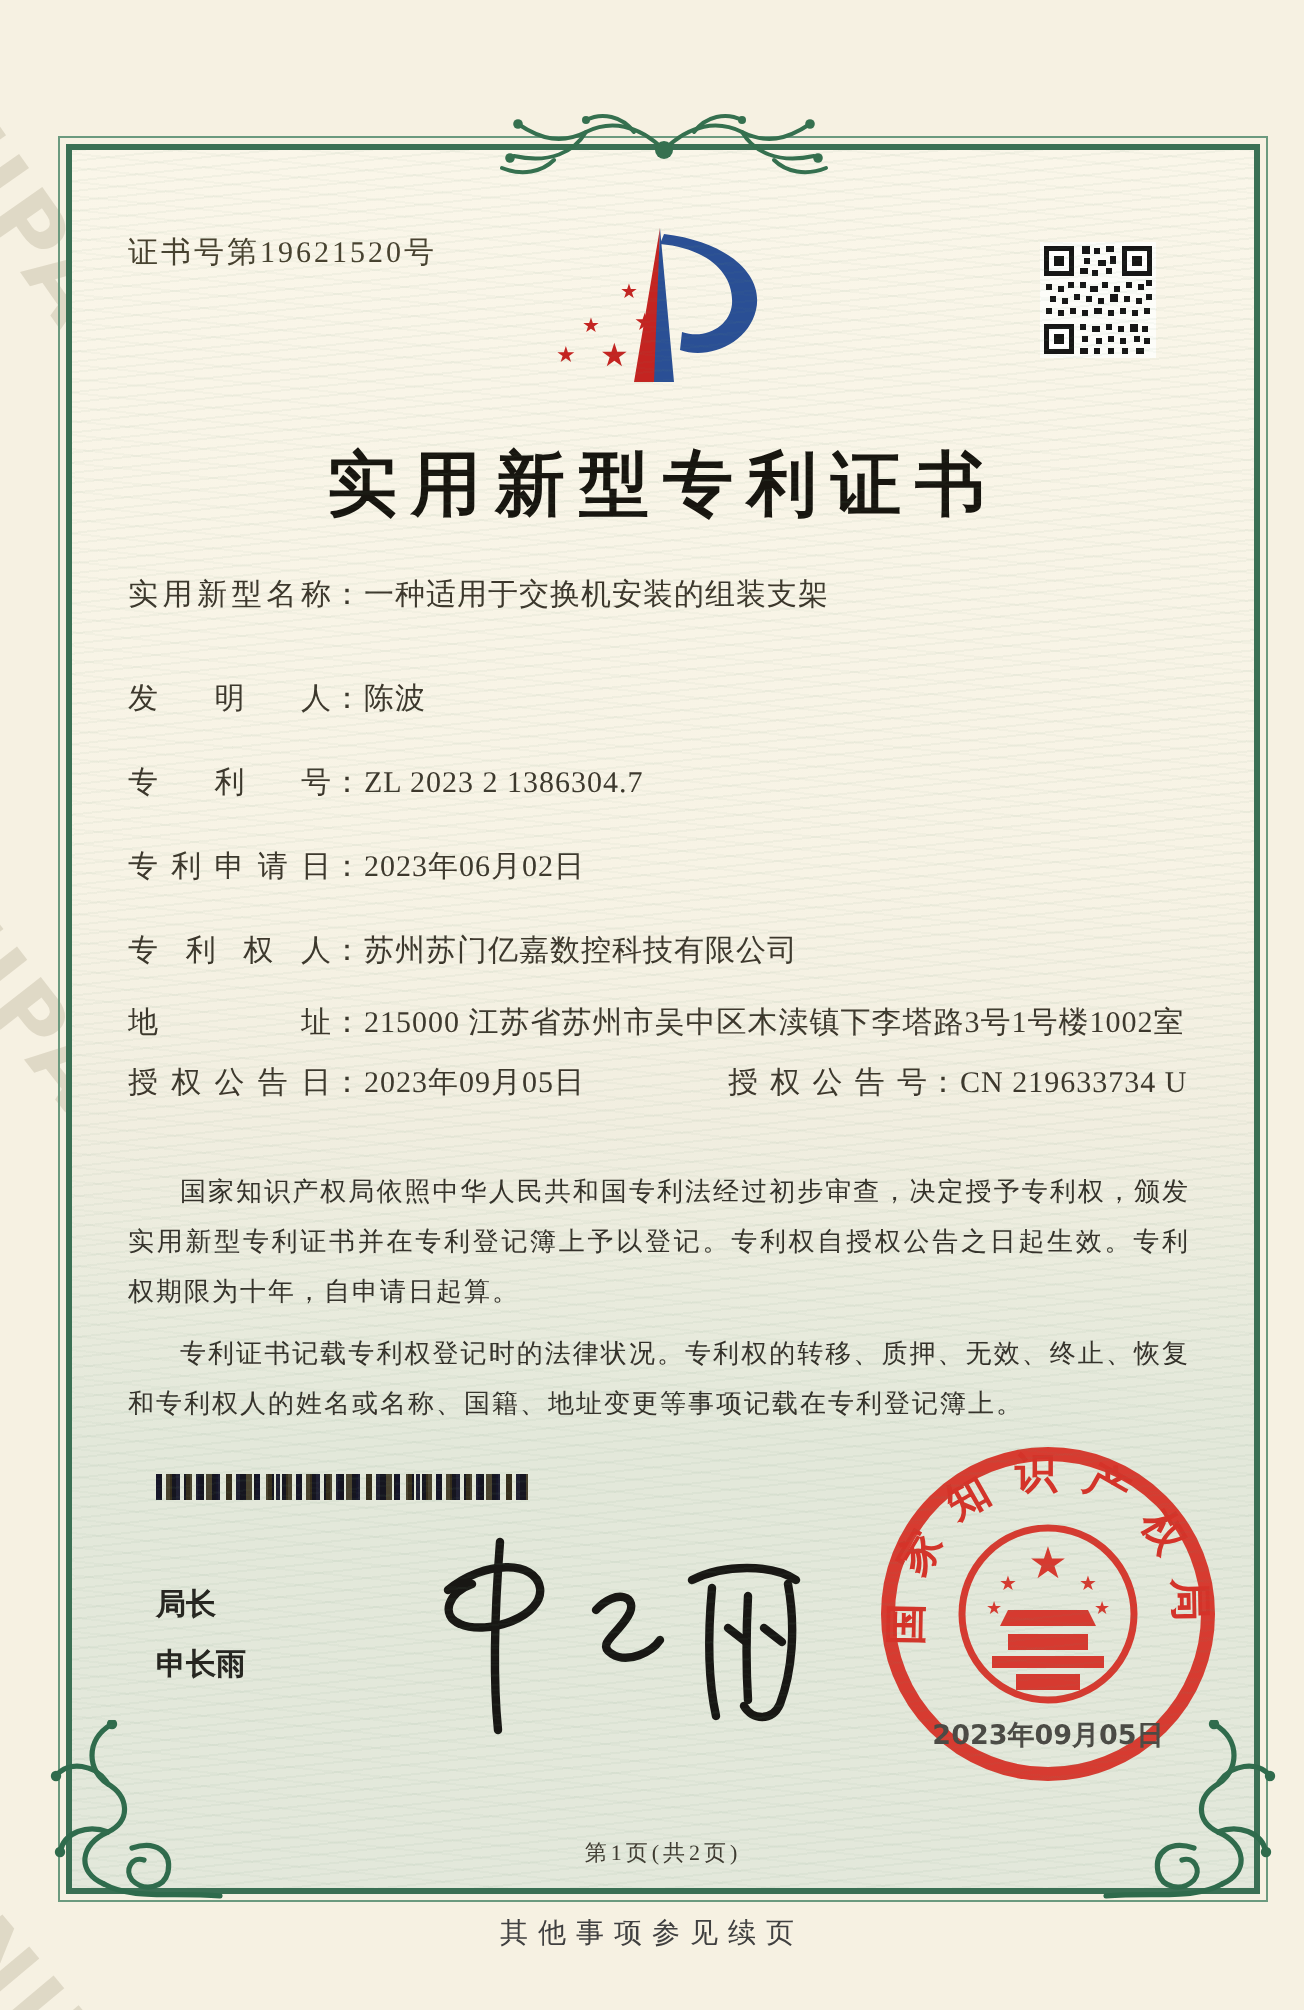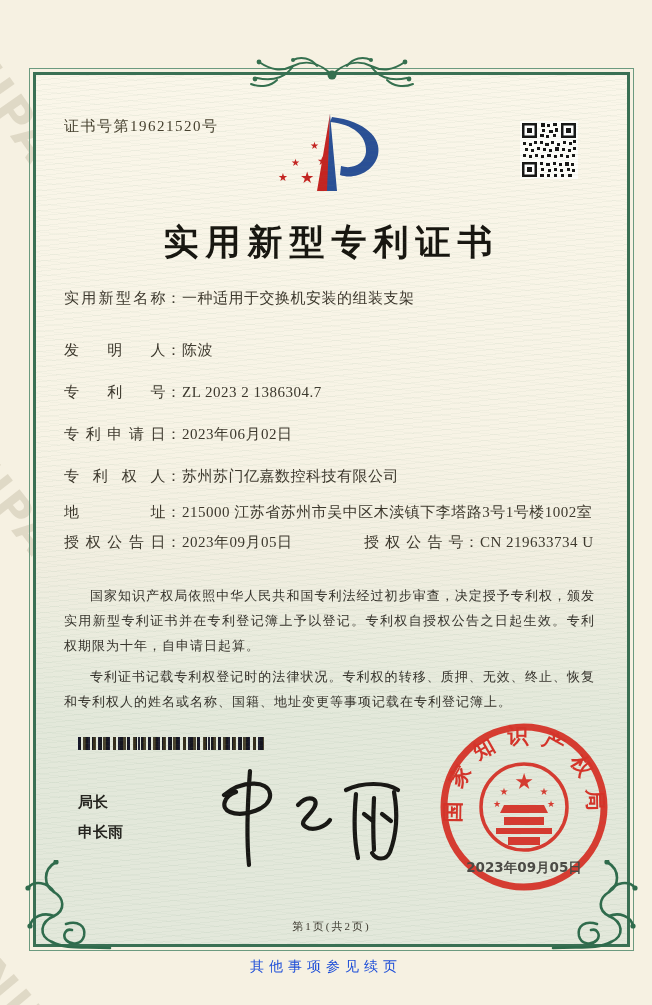--- a/index.html
+++ b/index.html
@@ -59,21 +59,21 @@
   }
   .signer{position:absolute;left:42px;top:718px;font-family:"DejaVu Sans","Liberation Sans",sans-serif;color:#262520;}
   .signer .role{font-size:15px;font-weight:bold;}
   .signer .name{font-size:15px;font-weight:bold;margin-top:11px;}
   .signature{position:absolute;left:150px;top:688px;width:240px;height:108px;}
   .seal{position:absolute;left:400px;top:644px;width:176px;height:176px;opacity:.93;}
   .pagenum{position:absolute;left:0;top:844px;width:100%;text-align:center;font-size:11px;color:#3e3a30;letter-spacing:2px;}
   .orn-top{position:absolute;left:50%;top:-26px;transform:translateX(-50%);width:190px;height:52px;}
   .orn-bl{position:absolute;left:-12px;bottom:-10px;width:88px;height:94px;}
   .orn-br{position:absolute;right:-12px;bottom:-10px;width:88px;height:94px;transform:scaleX(-1);}
-  .note{position:absolute;left:0;top:958px;width:100%;text-align:center;font-size:14px;color:#1d4ed8;letter-spacing:5px;}
+  .note{position:absolute;left:0;top:958px;width:100%;text-align:center;font-size:14px;color:#404040;letter-spacing:5px;}
 </style>
 </head>
 <body>
 
 <div class="page">
 
   <div class="wm" style="left:-30px;top:4px;font-size:46px;transform:rotate(55deg);">CNIPA</div>
   <div class="wm" style="left:152px;top:112px;font-size:33px;transform:rotate(48deg);color:rgba(165,153,126,0.16);">CNIPA</div>
   <div class="wm" style="left:492px;top:290px;font-size:46px;transform:rotate(50deg);">CNIPA</div>
   <div class="wm" style="left:-34px;top:406px;font-size:44px;transform:rotate(52deg);">CNIPA</div>

